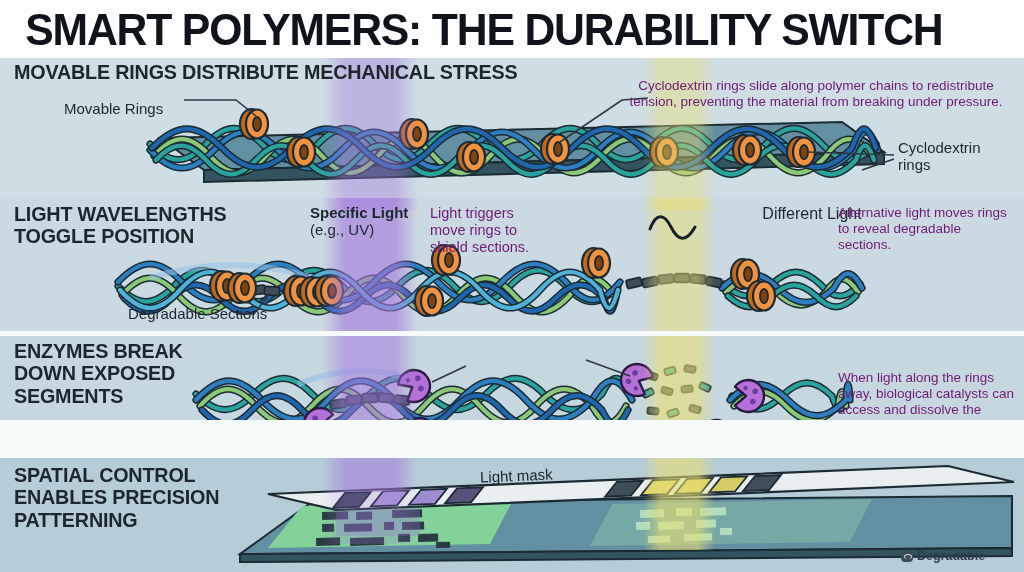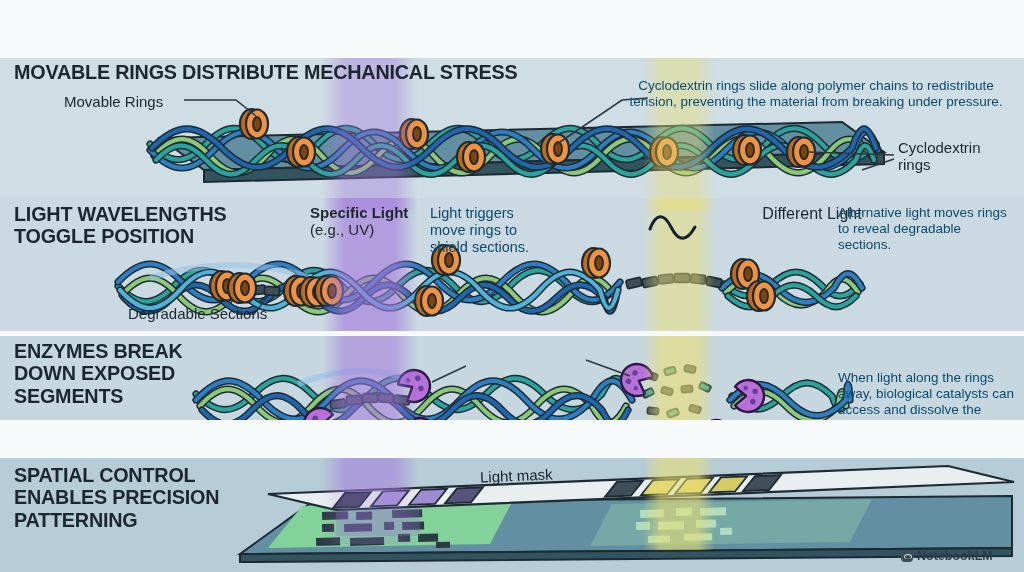--- a/index.html
+++ b/index.html
@@ -12,34 +12,37 @@
   .sec{position:absolute;left:0;width:1024px;overflow:hidden;}
   .art{position:absolute;left:0;top:0;z-index:1;pointer-events:none;}
   .beam{position:absolute;z-index:2;pointer-events:none;}
   .bm-uv{left:322px;width:96px;top:0;bottom:0;}
   .bm-vis{left:643px;width:72px;top:0;bottom:0;}
   .h{position:absolute;z-index:3;margin:0;font-size:21px;font-weight:800;line-height:1.07;
      letter-spacing:-.2px;color:#1d262e;transform:scaleX(.94);transform-origin:left top;}
   .lbl{position:absolute;z-index:3;font-size:15px;color:#1c2730;line-height:1.12;}
   .b{font-weight:700;}
   .big{font-size:16px;}
-  .ann{position:absolute;z-index:3;font-size:13.5px;line-height:1.18;color:#0c4a6e;}
+  .ann{position:absolute;z-index:3;font-size:13.5px;line-height:1.18;color:#701a75;}
   .wm{position:absolute;z-index:5;left:901px;top:549px;display:flex;align-items:center;gap:4px;
       font-size:12.5px;font-weight:700;color:#2e3e49;}
   .wm-ic{display:inline-block;width:12px;height:11px;background:#3c4c57;border-radius:5px 5px 4px 4px;
       position:relative;}
   .wm-ic::after{content:"";position:absolute;left:3px;top:3px;width:6px;height:4px;border-radius:50%;
       border:1.5px solid #cfd9de;border-bottom:none;}
   .masklbl{position:absolute;z-index:4;font-size:15px;color:#18232b;transform:rotate(-2.4deg);}
 </style>
 </head>
 <body>
 
 <div class="stage">
 
+  <header class="titlebar">
+    <h1>SMART POLYMERS: THE DURABILITY SWITCH</h1>
+  </header>
 
   <section class="sec" style="top:58px;height:152px;background:#cfdde4">
     <svg class="art" id="art1" width="1024" height="136" viewBox="0 0 1024 136">
         <polygon points="160,80 842,64 884,94 204,112" fill="#628fa1" stroke="#1b2a33" stroke-width="2"></polygon>
         <polygon points="204,112 884,94 884,106 204,124" fill="#33535f" stroke="#1b2a33" stroke-width="2"></polygon>
         <path d="M150,86C170.16,106.8 185.84,106.8 206,86C226.16,65.2 241.84,65.2 262,86C282.16,106.8 297.84000000000003,106.8 318,86C338.16,65.2 353.84000000000003,65.2 374,86C394.16,106.8 409.84000000000003,106.8 430,86C450.16,65.2 465.84000000000003,65.2 486,86C506.16,106.8 521.84,106.8 542,86C562.16,65.2 577.84,65.2 598,86C618.16,106.8 633.84,106.8 654,86C674.16,65.2 689.84,65.2 710,86C730.16,106.8 745.84,106.8 766,86C786.16,65.2 801.84,65.2 822,86C841.44,106.8 856.56,106.8 876,86" fill="none" stroke="#1b2a33" stroke-width="7.2" stroke-linecap="round"></path>
         <path d="M150,86C170.16,106.8 185.84,106.8 206,86C226.16,65.2 241.84,65.2 262,86C282.16,106.8 297.84000000000003,106.8 318,86C338.16,65.2 353.84000000000003,65.2 374,86C394.16,106.8 409.84000000000003,106.8 430,86C450.16,65.2 465.84000000000003,65.2 486,86C506.16,106.8 521.84,106.8 542,86C562.16,65.2 577.84,65.2 598,86C618.16,106.8 633.84,106.8 654,86C674.16,65.2 689.84,65.2 710,86C730.16,106.8 745.84,106.8 766,86C786.16,65.2 801.84,65.2 822,86C841.44,106.8 856.56,106.8 876,86" fill="none" stroke="#2aa39c" stroke-width="4.2" stroke-linecap="round"></path>
         <path d="M154,98C174.16,75.6 189.84,75.6 210,98C230.16,120.4 245.84,120.4 266,98C286.16,75.6 301.84000000000003,75.6 322,98C342.16,120.4 357.84000000000003,120.4 378,98C398.16,75.6 413.84000000000003,75.6 434,98C454.16,120.4 469.84000000000003,120.4 490,98C510.16,75.6 525.84,75.6 546,98C566.16,120.4 581.84,120.4 602,98C622.16,75.6 637.84,75.6 658,98C678.16,120.4 693.84,120.4 714,98C734.16,75.6 749.84,75.6 770,98C790.16,120.4 805.84,120.4 826,98C842.56,75.6 855.44,75.6 872,98" fill="none" stroke="#1b2a33" stroke-width="7.2" stroke-linecap="round"></path>
         <path d="M154,98C174.16,75.6 189.84,75.6 210,98C230.16,120.4 245.84,120.4 266,98C286.16,75.6 301.84000000000003,75.6 322,98C342.16,120.4 357.84000000000003,120.4 378,98C398.16,75.6 413.84000000000003,75.6 434,98C454.16,120.4 469.84000000000003,120.4 490,98C510.16,75.6 525.84,75.6 546,98C566.16,120.4 581.84,120.4 602,98C622.16,75.6 637.84,75.6 658,98C678.16,120.4 693.84,120.4 714,98C734.16,75.6 749.84,75.6 770,98C790.16,120.4 805.84,120.4 826,98C842.56,75.6 855.44,75.6 872,98" fill="none" stroke="#8cc977" stroke-width="4.2" stroke-linecap="round"></path>
         <path d="M150,92C173.04,116 190.96,116 214,92C237.04,68 254.96,68 278,92C301.04,116 318.96,116 342,92C365.04,68 382.96,68 406,92C429.04,116 446.96,116 470,92C493.04,68 510.96,68 534,92C557.04,116 574.96,116 598,92C621.04,68 638.96,68 662,92C685.04,116 702.96,116 726,92C749.04,68 766.96,68 790,92C813.04,116 830.96,116 854,92C862.64,68 869.36,68 878,92" fill="none" stroke="#1b2a33" stroke-width="7.2" stroke-linecap="round"></path>
@@ -73,21 +76,21 @@
         <ellipse cx="804" cy="94" rx="11" ry="14.5" fill="#f19240" stroke="#1b2a33" stroke-width="2.2"></ellipse>
         <ellipse cx="804" cy="94" rx="4" ry="7" fill="#7e4410" stroke="#1b2a33" stroke-width="1.8"></ellipse>
         <polyline points="184,42 236,42 256,58" fill="none" stroke="#2c3740" stroke-width="1.6"></polyline>
         <polyline points="560,84 622,42 648,40" fill="none" stroke="#2c3740" stroke-width="1.6"></polyline>
         <polyline points="808,94 894,97" fill="none" stroke="#2c3740" stroke-width="1.6"></polyline>
         <polyline points="862,112 894,101" fill="none" stroke="#2c3740" stroke-width="1.6"></polyline>
       </svg>
     <div class="beam bm-uv" style="background: linear-gradient(90deg, rgba(163, 121, 221, 0) 0%, rgba(163, 121, 221, 0.4) 24%, rgba(163, 121, 221, 0.4) 76%, rgba(163, 121, 221, 0) 100%);"></div>
     <div class="beam bm-vis" style="background: linear-gradient(90deg, rgba(233, 223, 114, 0) 0%, rgba(233, 223, 114, 0.42) 24%, rgba(233, 223, 114, 0.42) 76%, rgba(233, 223, 114, 0) 100%);"></div>
     <h2 class="h" style="left:14px;top:3px">MOVABLE RINGS DISTRIBUTE MECHANICAL STRESS</h2>
-    <div class="lbl" style="left:64px;top:36px">Movable Rings</div>
+    <div class="lbl" style="left:64px;top:43px">Movable Rings</div>
     <div class="ann" style="left:616px;top:20px;width:400px;text-align:center">Cyclodextrin rings slide along polymer chains to redistribute tension, preventing the material from breaking under pressure.</div>
     <div class="lbl" style="left:898px;top:82px;width:112px;text-align:left">Cyclodextrin rings</div>
   </section>
 
   <section class="sec" style="top:198px;height:133px;background:#cbdae2">
     <svg class="art" id="art2" width="1024" height="133" viewBox="0 0 1024 133">
         <path d="M118,88C138.16,108.8 153.84,108.8 174,88C194.16,67.2 209.84,67.2 230,88C250.16,108.8 265.84000000000003,108.8 286,88C306.16,67.2 321.84000000000003,67.2 342,88C362.16,108.8 377.84000000000003,108.8 398,88C418.16,67.2 433.84000000000003,67.2 454,88C474.16,108.8 489.84000000000003,108.8 510,88C530.16,67.2 545.84,67.2 566,88C584.72,108.8 599.28,108.8 618,88" fill="none" stroke="#1b2a33" stroke-width="7.2" stroke-linecap="round"></path>
         <path d="M118,88C138.16,108.8 153.84,108.8 174,88C194.16,67.2 209.84,67.2 230,88C250.16,108.8 265.84000000000003,108.8 286,88C306.16,67.2 321.84000000000003,67.2 342,88C362.16,108.8 377.84000000000003,108.8 398,88C418.16,67.2 433.84000000000003,67.2 454,88C474.16,108.8 489.84000000000003,108.8 510,88C530.16,67.2 545.84,67.2 566,88C584.72,108.8 599.28,108.8 618,88" fill="none" stroke="#2aa39c" stroke-width="4.2" stroke-linecap="round"></path>
         <path d="M122,97C142.16,74.6 157.84,74.6 178,97C198.16,119.4 213.84,119.4 234,97C254.16,74.6 269.84000000000003,74.6 290,97C310.16,119.4 325.84000000000003,119.4 346,97C366.16,74.6 381.84000000000003,74.6 402,97C422.16,119.4 437.84000000000003,119.4 458,97C478.16,74.6 493.84000000000003,74.6 514,97C534.16,119.4 549.84,119.4 570,97C585.84,74.6 598.16,74.6 614,97" fill="none" stroke="#1b2a33" stroke-width="7.2" stroke-linecap="round"></path>
         <path d="M122,97C142.16,74.6 157.84,74.6 178,97C198.16,119.4 213.84,119.4 234,97C254.16,74.6 269.84000000000003,74.6 290,97C310.16,119.4 325.84000000000003,119.4 346,97C366.16,74.6 381.84000000000003,74.6 402,97C422.16,119.4 437.84000000000003,119.4 458,97C478.16,74.6 493.84000000000003,74.6 514,97C534.16,119.4 549.84,119.4 570,97C585.84,74.6 598.16,74.6 614,97" fill="none" stroke="#8cc977" stroke-width="4.2" stroke-linecap="round"></path>
@@ -284,15 +287,15 @@
       </svg>
     <div class="beam bm-uv" style="top: 0px; height: 34px; background: linear-gradient(90deg, rgba(163, 121, 221, 0) 0%, rgba(163, 121, 221, 0.55) 24%, rgba(163, 121, 221, 0.55) 76%, rgba(163, 121, 221, 0) 100%);"></div>
     <div class="beam bm-uv" style="top: 34px; height: 52px; background: linear-gradient(90deg, rgba(163, 121, 221, 0) 0%, rgba(163, 121, 221, 0.22) 24%, rgba(163, 121, 221, 0.22) 76%, rgba(163, 121, 221, 0) 100%);"></div>
     <div class="beam bm-vis" style="top: 0px; height: 92px; background: linear-gradient(90deg, rgba(233, 223, 114, 0) 0%, rgba(233, 223, 114, 0.58) 24%, rgba(233, 223, 114, 0.58) 76%, rgba(233, 223, 114, 0) 100%);"></div>
     <h2 class="h" style="left:14px;top:6px;width:230px">SPATIAL CONTROL ENABLES PRECISION PATTERNING</h2>
     <div class="masklbl" style="left:480px;top:9px">Light mask</div>
   </section>
 
   <div class="wm">
     <span class="wm-ic"></span>
-    <span>NotebookLM</span>
+    <span>Degradable</span>
   </div>
 </div>
 
 </body></html>

